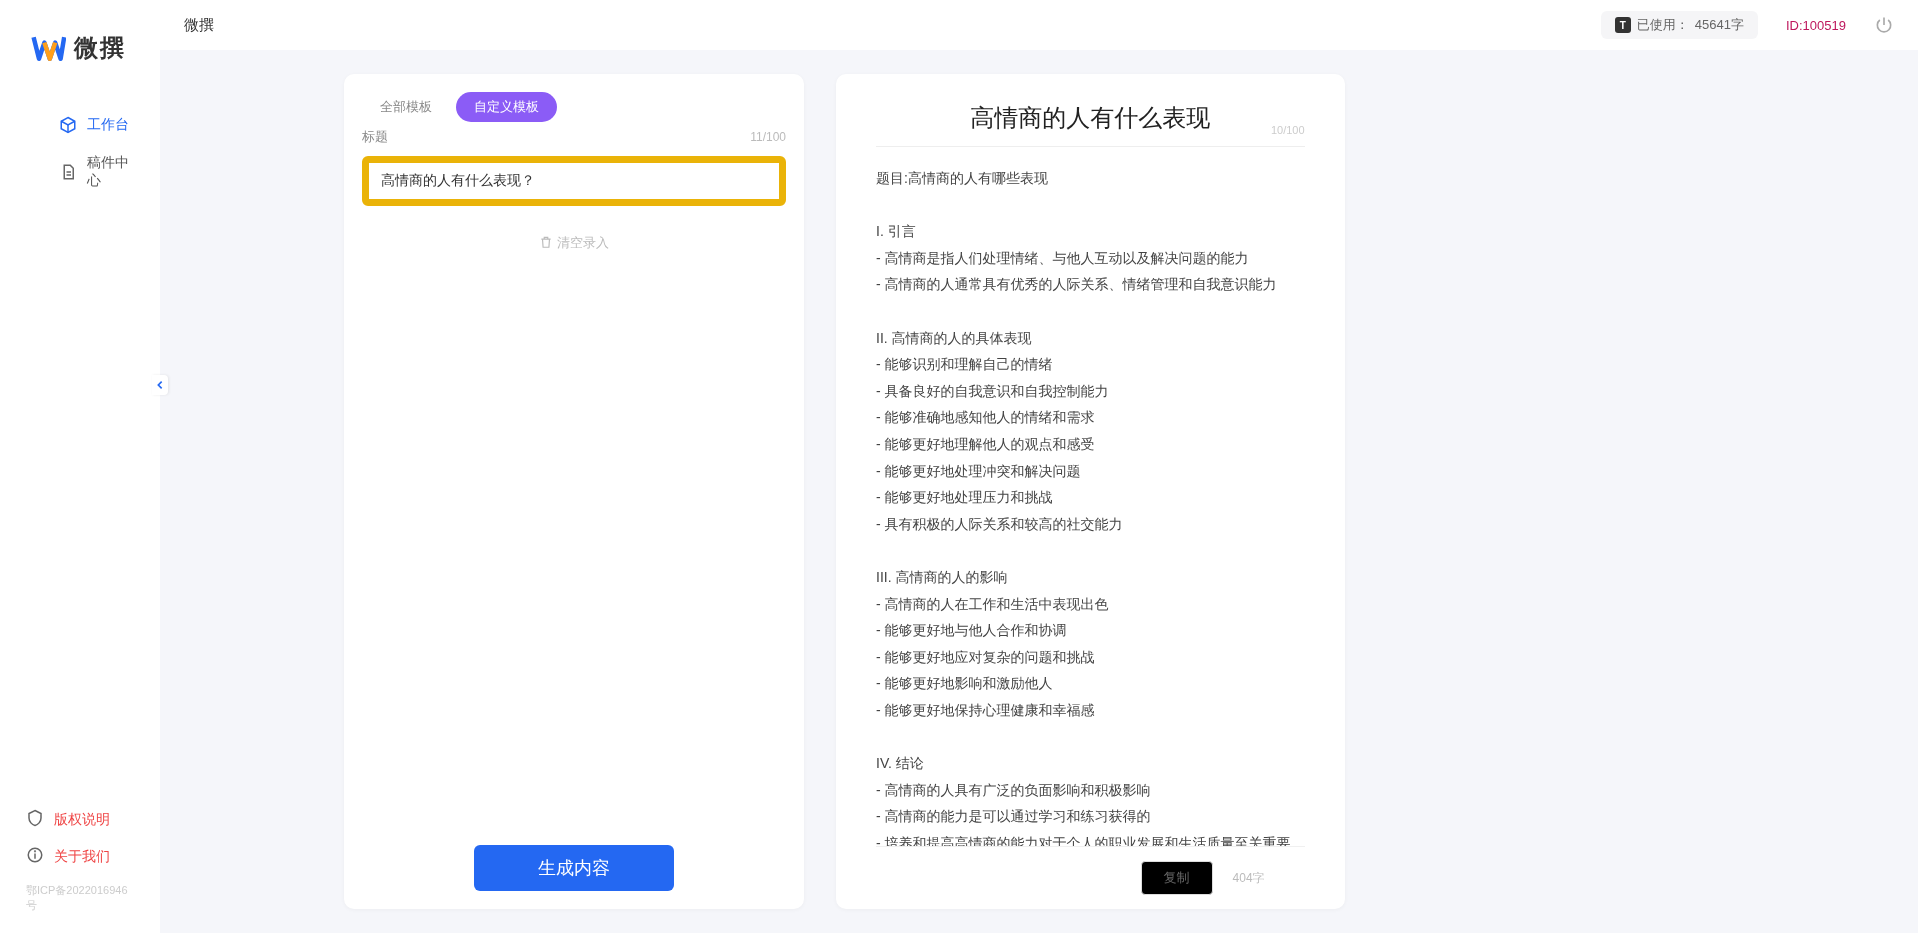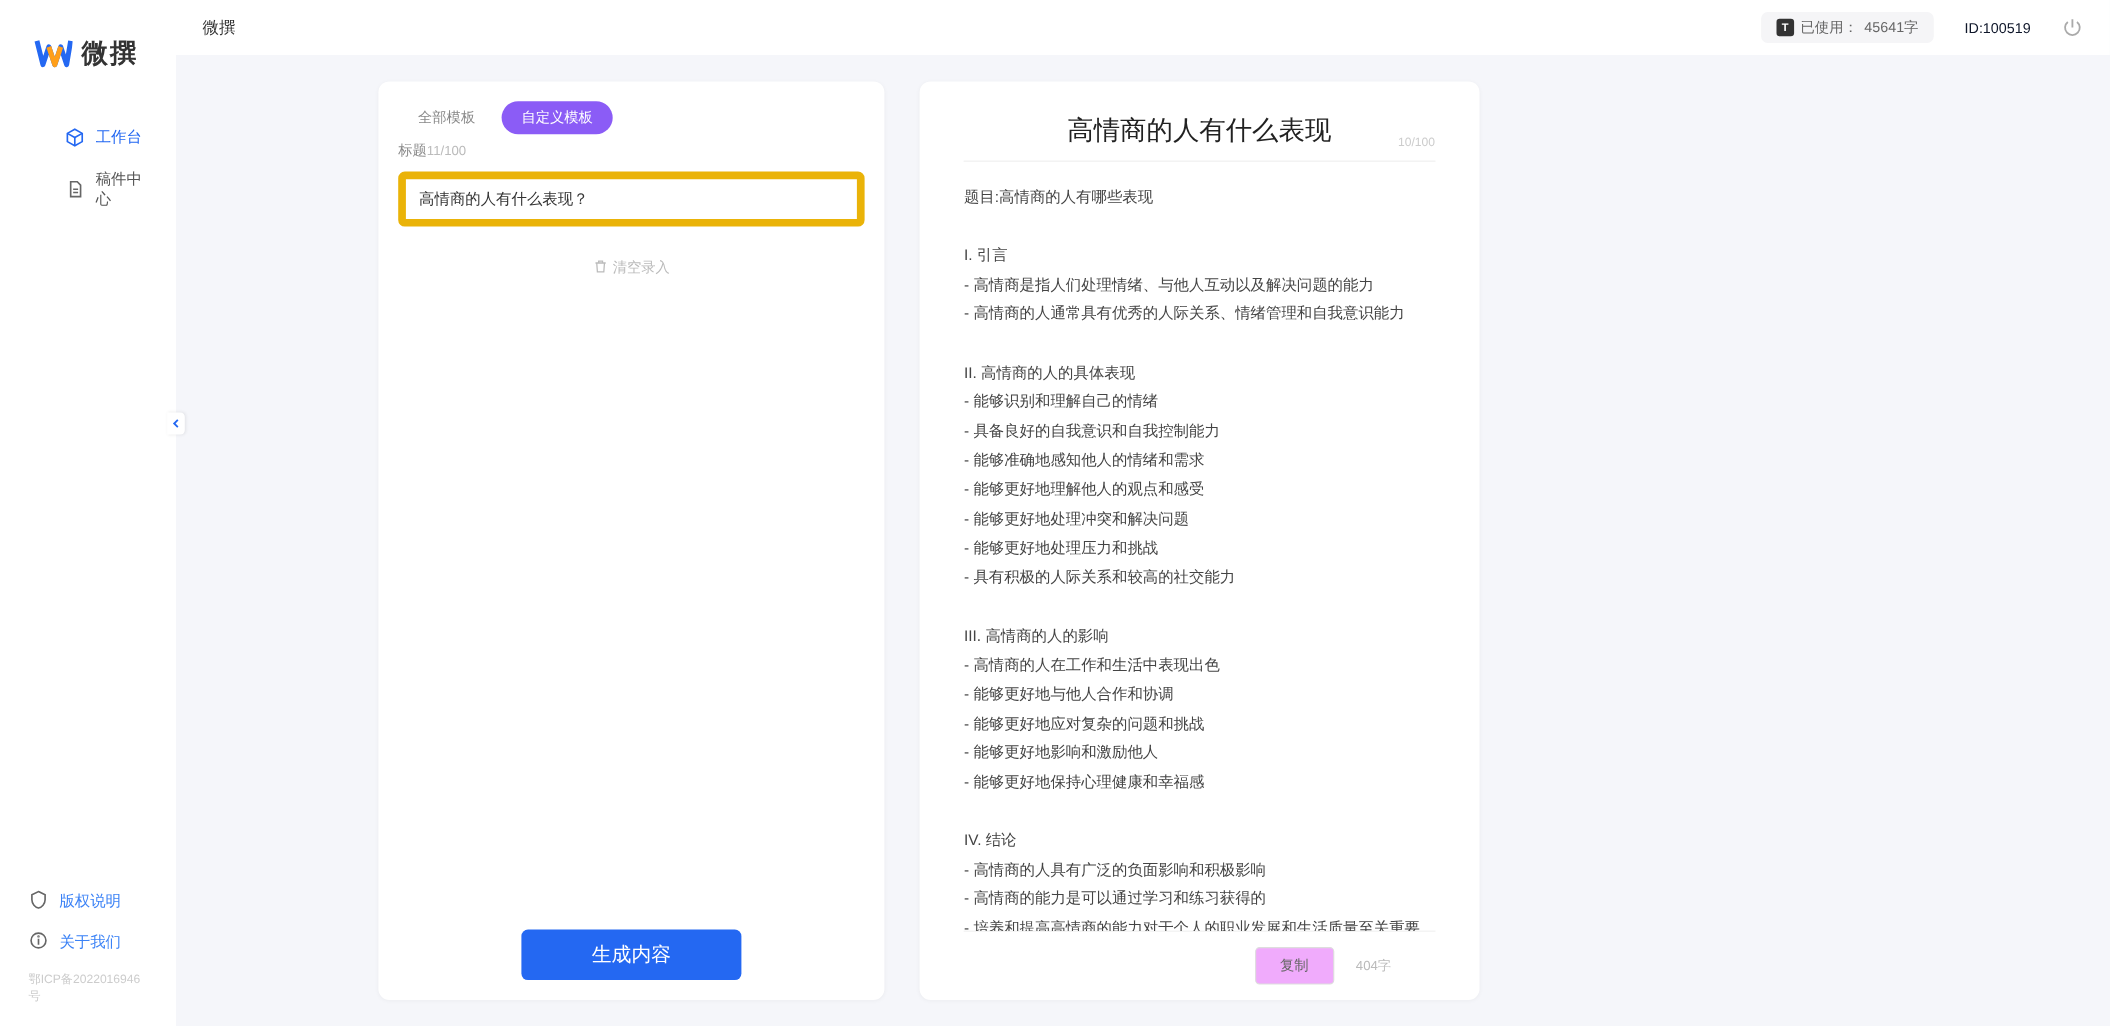--- a/index.html
+++ b/index.html
@@ -10,63 +10,63 @@
 
 .sidebar { width: 160px; background: #fff; display: flex; flex-direction: column; position: relative; }
 .logo { display: flex; align-items: center; padding: 30px 20px 30px 30px; gap: 8px; }
 .logo-icon { width: 36px; height: 36px; }
 .logo-text { font-size: 24px; font-weight: 700; color: #333; letter-spacing: 2px; }
 .nav { padding: 10px 0; flex: 1; }
 .nav-item { display: flex; align-items: center; padding: 10px 26px; gap: 10px; font-size: 14px; color: #555; cursor: pointer; margin-left: 33px; }
 .nav-item.active { color: #2468f2; }
 .nav-item .icon { width: 18px; height: 18px; display: flex; align-items: center; justify-content: center; }
 .sidebar-bottom { padding: 10px 0 10px 0; }
-.bottom-item { display: flex; align-items: center; padding: 8px 26px; gap: 10px; font-size: 14px; color: #3b82f6; cursor: pointer; }
+.bottom-item { display: flex; align-items: center; padding: 8px 26px; gap: 10px; font-size: 14px; color: #ef4444; cursor: pointer; }
 .icp { font-size: 11px; color: #ccc; padding: 8px 26px 10px; }
 .collapse-toggle { position: absolute; left: 152px; top: 375px; width: 16px; height: 20px; background: #fff; border-radius: 0 4px 4px 0; display: flex; align-items: center; justify-content: center; box-shadow: 1px 0 3px rgba(0,0,0,0.08); cursor: pointer; z-index: 5; }
 
 
 .header { position: absolute; left: 160px; top: 0; right: 0; height: 50px; background: #fff; display: flex; align-items: center; padding: 0 24px; justify-content: space-between; }
 .header-left { font-size: 15px; color: #333; }
 .header-right { display: flex; align-items: center; gap: 28px; }
 .usage-badge { background: #f5f5f7; border-radius: 6px; padding: 5px 14px; display: flex; align-items: center; gap: 6px; font-size: 13px; color: #666; }
 .usage-badge .t-icon { width: 16px; height: 16px; background: #333; color: #fff; border-radius: 3px; display: flex; align-items: center; justify-content: center; font-size: 10px; font-weight: bold; }
-.id-text { font-size: 13px; color: #0f172a; }
+.id-text { font-size: 13px; color: #be185d; }
 .power-icon { width: 20px; height: 20px; color: #aaa; cursor: pointer; }
 
 
 .main { margin-left: 160px; margin-top: 50px; padding: 24px; display: flex; gap: 32px; height: calc(100% - 50px); }
 .panel { background: #fff; border-radius: 10px; box-shadow: 0 1px 4px rgba(0,0,0,0.04); display: flex; flex-direction: column; }
 .panel-left { width: 460px; }
 .panel-right { flex: 1; }
 
 
 .tabs { display: flex; gap: 6px; padding: 18px 18px 0; }
 .tab { padding: 6px 18px; border-radius: 16px; font-size: 13px; cursor: pointer; }
 .tab.inactive { color: #888; }
 .tab.active { background: #8b5cf6; color: #fff; }
 .template-block { display: flex; gap: 14px; padding: 24px 18px 16px; align-items: flex-start; }
 .template-icon { width: 40px; height: 40px; border: 1px solid #eee; border-radius: 6px; display: flex; align-items: center; justify-content: center; font-size: 18px; }
 .template-title { font-size: 15px; font-weight: 600; color: #222; margin-bottom: 4px; }
 .template-desc { font-size: 12px; color: #aaa; }
 .form-sec { padding: 6px 18px 0; }
-.label-row { display: flex; justify-content: flex-start; align-items: center; font-size: 13px; color: #888; margin-bottom: 10px; }
+.label-row { display: flex; justify-content: space-between; align-items: center; font-size: 13px; color: #888; margin-bottom: 10px; }
 .counter { font-size: 12px; color: #bbb; }
 .text-input { width: 100%; border: 7px solid #eab308; border-radius: 6px; padding: 10px 12px; font-size: 14px; color: #333; outline: none; }
 .clear-row { text-align: center; color: #bbb; font-size: 13px; padding: 28px 0; cursor: pointer; display: flex; align-items: center; justify-content: center; gap: 4px; }
 .left-footer { margin-top: auto; padding: 18px; }
 .generate-btn { width: 200px; margin: 0 auto; display: block; background: #2468f2; color: #fff; border: none; border-radius: 6px; padding: 11px 0; font-size: 18px; cursor: pointer; }
 
 
 .doc-header { position: relative; padding: 28px 40px 12px; border-bottom: 1px solid #eee; margin: 0 40px; }
 .doc-title { text-align: center; font-size: 24px; font-family: "SimSun", serif; color: #222; }
 .title-counter { position: absolute; right: 0; bottom: 10px; font-size: 11px; color: #ccc; }
 .doc-body { padding: 18px 40px; font-size: 14px; color: #444; line-height: 1.9; white-space: pre-line; flex: 1; overflow: auto; }
 .right-footer { display: flex; justify-content: flex-end; align-items: center; gap: 20px; padding: 14px 40px; border-top: 1px solid #f0f0f0; margin: 0 40px; }
-.copy-btn { border: 1px solid #ddd; background: #f0abfc; color: #666; border-radius: 4px; padding: 7px 22px; font-size: 13px; cursor: pointer; }
+.copy-btn { border: 1px solid #ddd; background: #000000; color: #666; border-radius: 4px; padding: 7px 22px; font-size: 13px; cursor: pointer; }
 .wordcount { font-size: 12px; color: #bbb; }
 </style>
 </head>
 <body>
 
 <div class="app">
 
   <div class="sidebar">
     <div class="logo">
       <span class="logo-icon">

